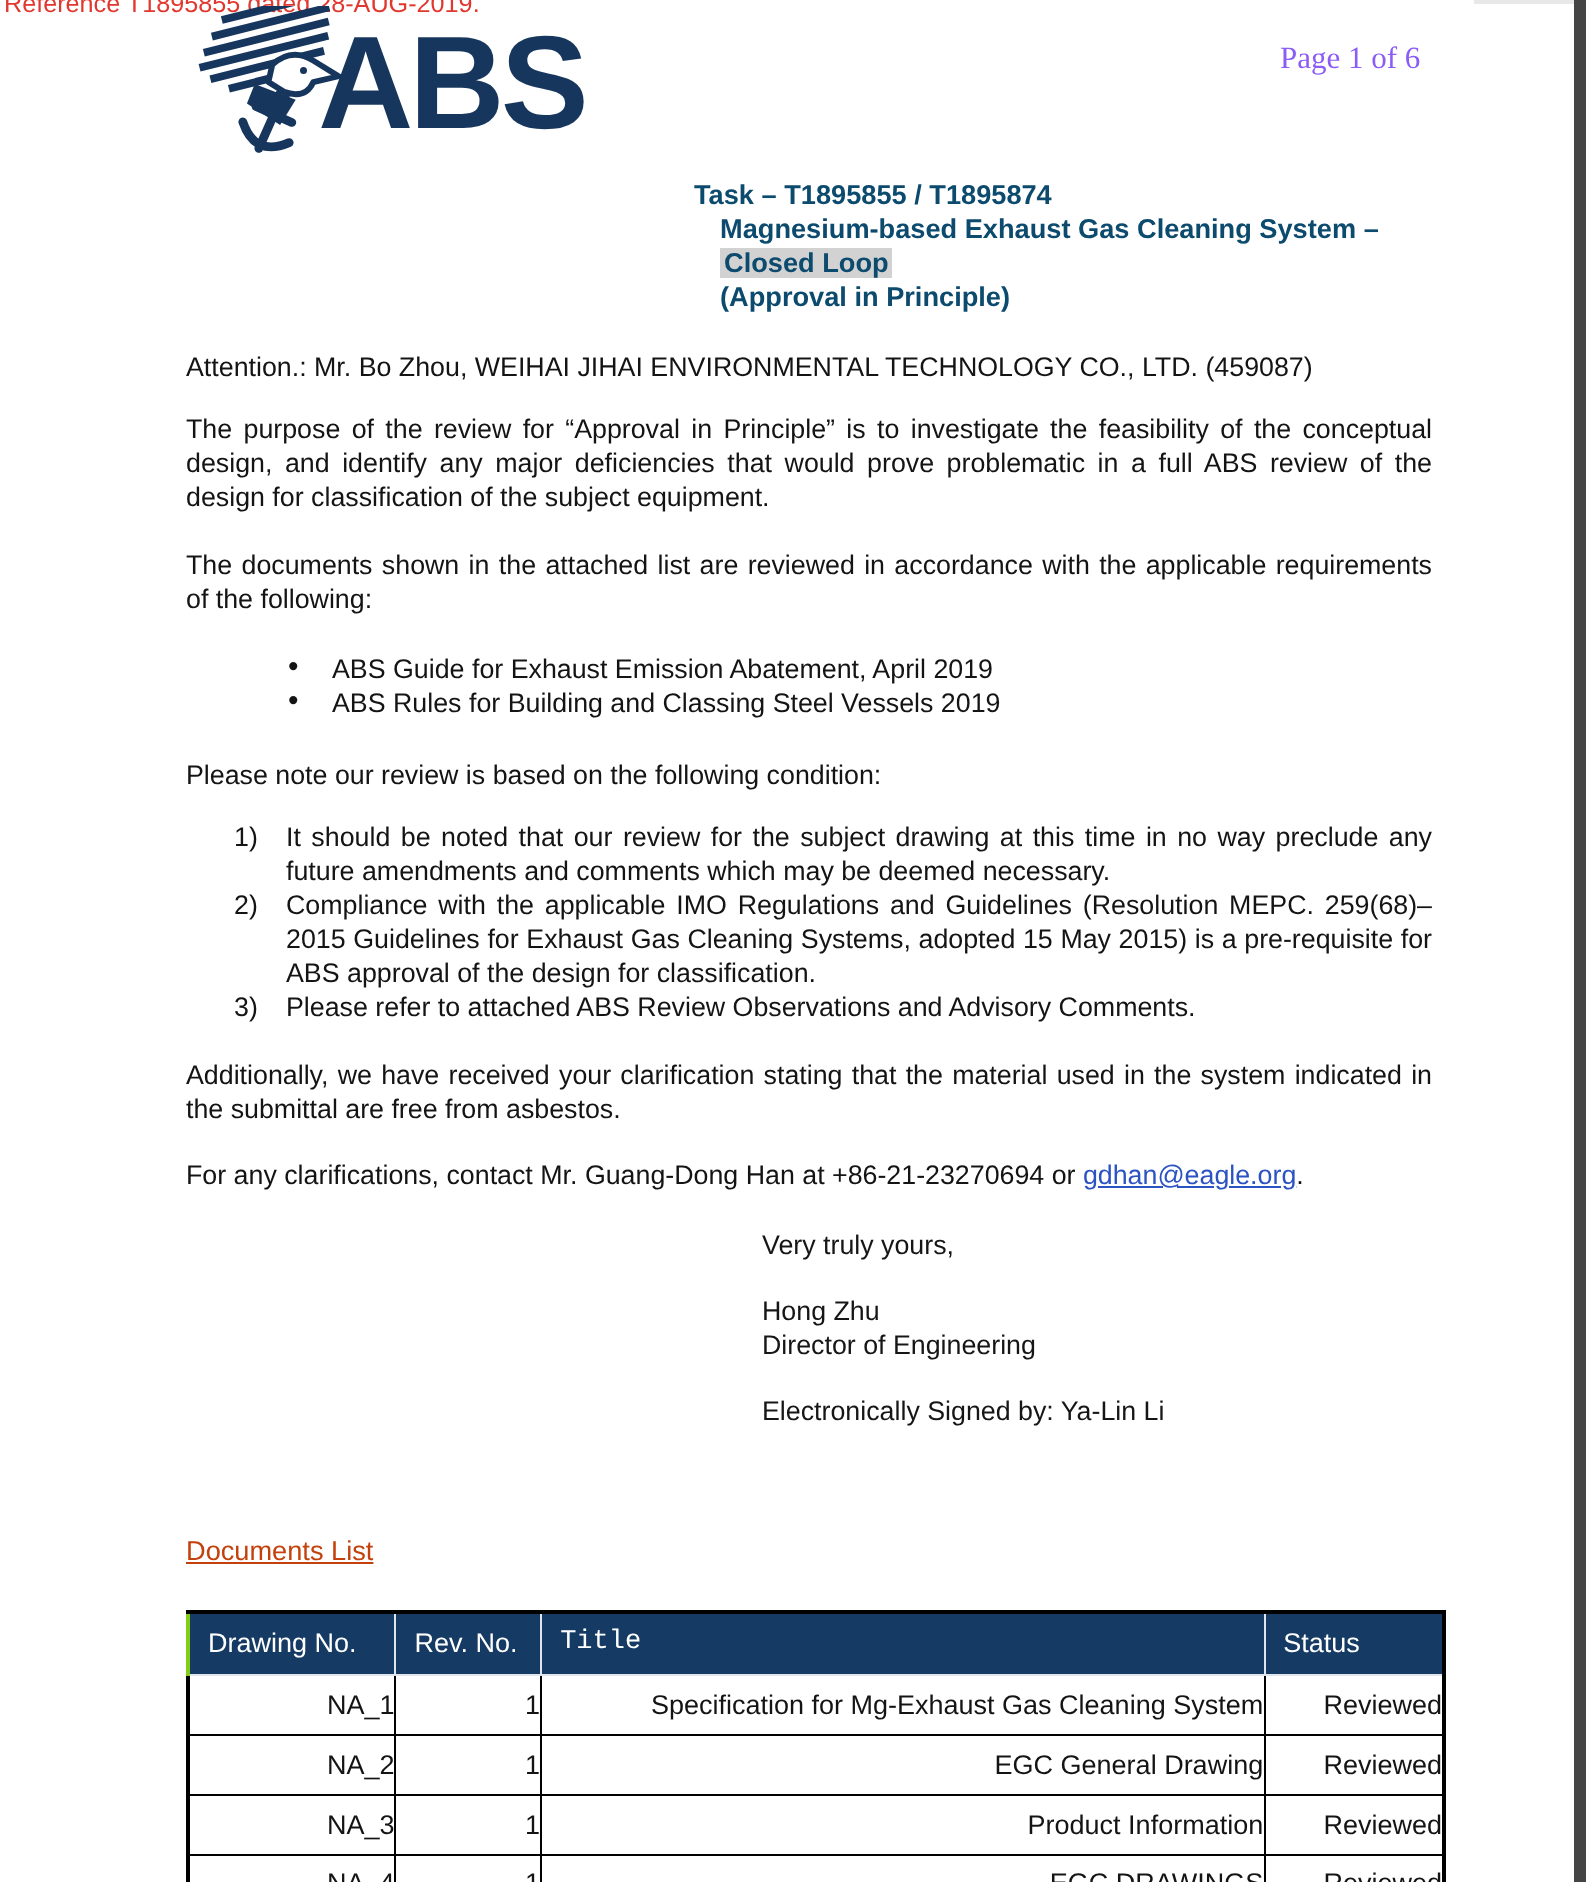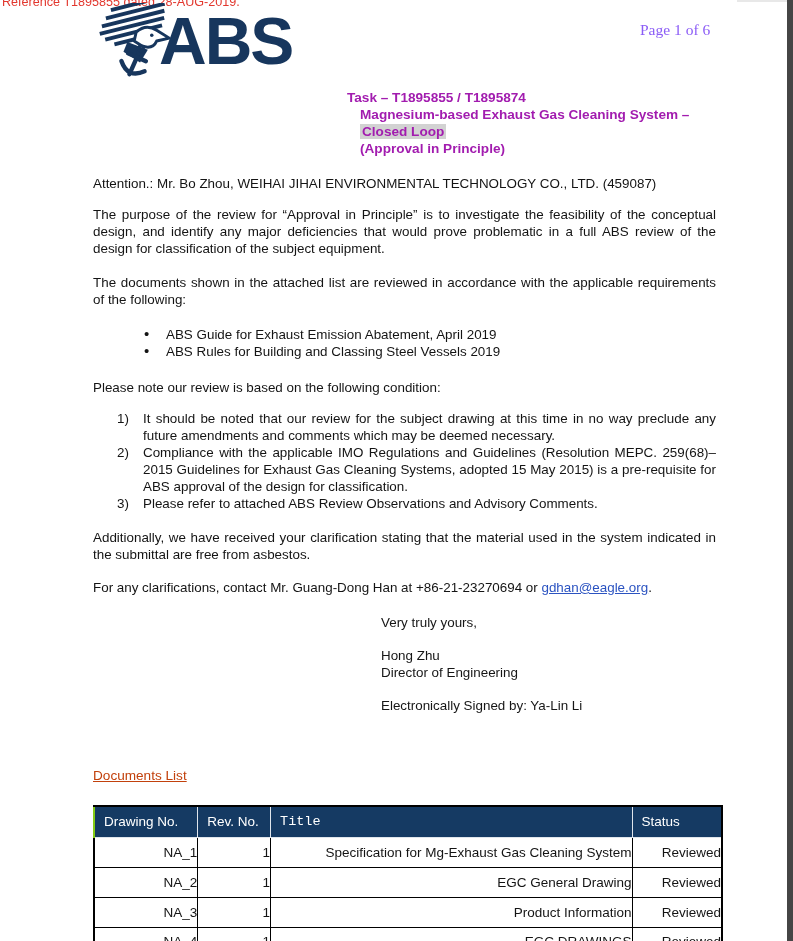--- a/index.html
+++ b/index.html
@@ -21,21 +21,21 @@
     position:absolute; left:159px; top:8px; z-index:2;
     font-size:66px; font-weight:bold; letter-spacing:-2px; color:#17365D; line-height:1;
   }
   .page-num {
     position:absolute; left:640px; top:21px;
     font-family:"Liberation Serif", serif; font-size:15.5px; color:#8b5cf6;
   }
 
   .task-block {
     position:absolute; left:347px; top:90px; width:400px;
-    font-size:13.6px; font-weight:bold; line-height:16.9px; color:#a21caf;
+    font-size:13.6px; font-weight:bold; line-height:16.9px; color:#0c4a6e;
   }
   .task-indent { margin-left:13px; }
   .hl { background:#D2D2D2; padding:0 2px; }
 
   .bodytext {
     position:absolute; left:93px; width:623px;
     font-size:13.4px; line-height:17px; color:#141414;
   }
   .just { text-align:justify; }
 

